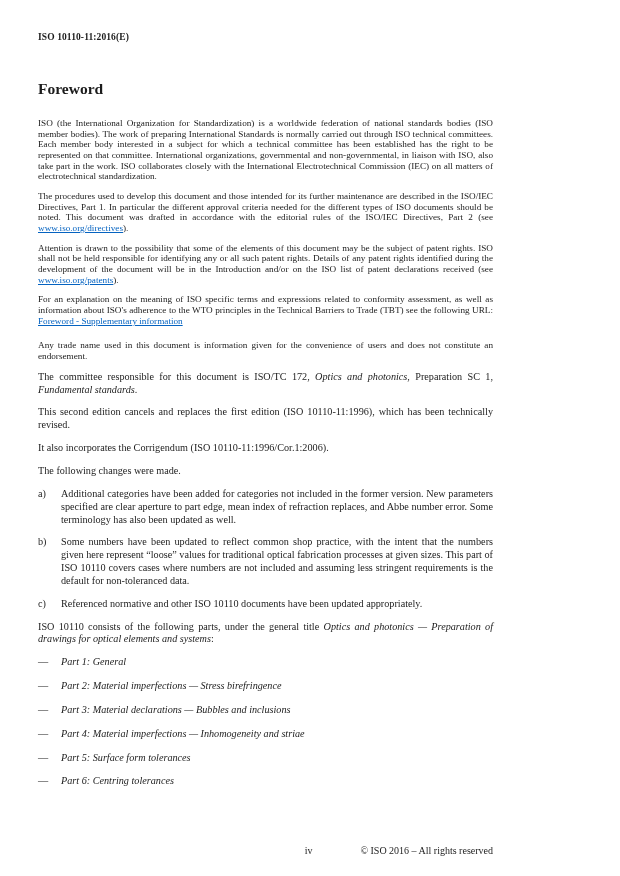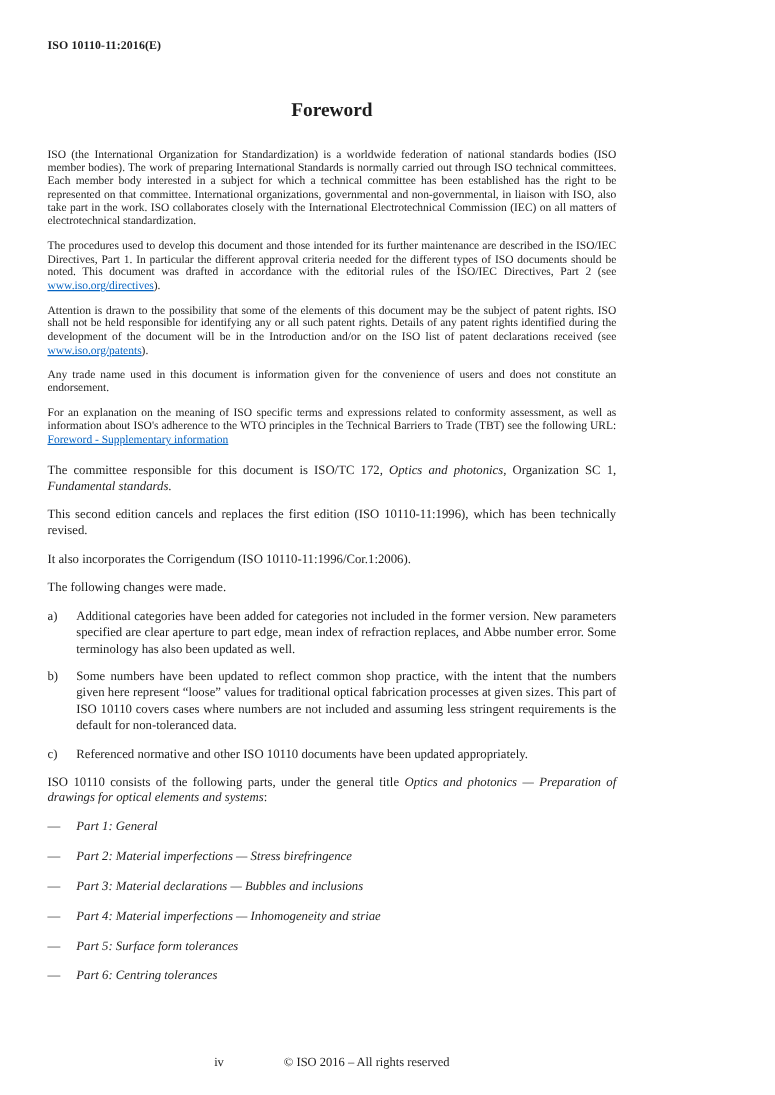--- a/index.html
+++ b/index.html
@@ -15,21 +15,21 @@
     padding: 26px 38px 20px 38px;
     display: flex; flex-direction: column;
     overflow: hidden;
     background: #ffffff;
   }
   .doc-ref {
     font-size: 9.5px; font-weight: bold; letter-spacing: 0.1px;
   }
   .foreword-title {
     font-size: 15.5px; font-weight: bold;
-    margin-top: 36px; margin-bottom: 20px; text-align: center;
+    margin-top: 36px; margin-bottom: 20px;
   }
   p { text-align: justify; }
   p.small { font-size: 9.2px; line-height: 1.16; margin-bottom: 9px; }
   p.body  { font-size: 10.2px; line-height: 1.26; margin-bottom: 10px; }
   .link {
     color: var(--link-color, #0563c1);
     text-decoration: underline;
     cursor: pointer;
   }
   .italic { font-style: italic; }
@@ -40,21 +40,21 @@
   .list-label { width: 23px; flex: none; }
   .list-text  { flex: 1; text-align: justify; }
   .part-item {
     display: flex; font-size: 10.2px; line-height: 1.26;
     margin-bottom: 11px;
   }
   .part-dash { width: 23px; flex: none; }
   .part-text { font-style: italic; }
   .footer {
     margin-top: auto;
-    display: flex; justify-content: center; align-items: baseline; gap: 48px;
+    display: flex; justify-content: flex-end; align-items: baseline; gap: 48px;
   }
   .footer .page-num { font-size: 10px; }
   .footer .copyright { font-size: 10px; }
 </style>
 </head>
 <body>
 
 <div class="page">
 
   <div class="header">
@@ -68,30 +68,30 @@
   </p>
 
   <p class="small">
     <span>The procedures used to develop this document and those intended for its further maintenance are described in the ISO/IEC Directives, Part 1. In particular the different approval criteria needed for the different types of ISO documents should be noted. This document was drafted in accordance with the editorial rules of the ISO/IEC Directives, Part 2 (see </span><a class="link">www.iso.org/directives</a><span>).</span>
   </p>
 
   <p class="small">
     <span>Attention is drawn to the possibility that some of the elements of this document may be the subject of patent rights. ISO shall not be held responsible for identifying any or all such patent rights. Details of any patent rights identified during the development of the document will be in the Introduction and/or on the ISO list of patent declarations received (see </span><a class="link">www.iso.org/patents</a><span>).</span>
   </p>
 
+  <p class="small" style="margin-bottom:14px;">
+    <span>For an explanation on the meaning of ISO specific terms and expressions related to conformity assessment, as well as information about ISO's adherence to the WTO principles in the Technical Barriers to Trade (TBT) see the following URL: </span><a class="link">Foreword - Supplementary information</a>
+  </p>
+
   <p class="small">
     <span>Any trade name used in this document is information given for the convenience of users and does not constitute an endorsement.</span>
   </p>
 
-  <p class="small" style="margin-bottom:14px;">
-    <span>For an explanation on the meaning of ISO specific terms and expressions related to conformity assessment, as well as information about ISO's adherence to the WTO principles in the Technical Barriers to Trade (TBT) see the following URL: </span><a class="link">Foreword - Supplementary information</a>
-  </p>
-
   <p class="body">
-    <span>The committee responsible for this document is ISO/TC 172, </span><span class="italic">Optics and photonics</span><span>, Organization SC 1, </span><span class="italic">Fundamental standards</span><span>.</span>
+    <span>The committee responsible for this document is ISO/TC 172, </span><span class="italic">Optics and photonics</span><span>, Preparation SC 1, </span><span class="italic">Fundamental standards</span><span>.</span>
   </p>
 
   <p class="body">
     <span>This second edition cancels and replaces the first edition (ISO 10110-11:1996), which has been technically revised.</span>
   </p>
 
   <p class="body">
     <span>It also incorporates the Corrigendum (ISO 10110-11:1996/Cor.1:2006).</span>
   </p>
 

